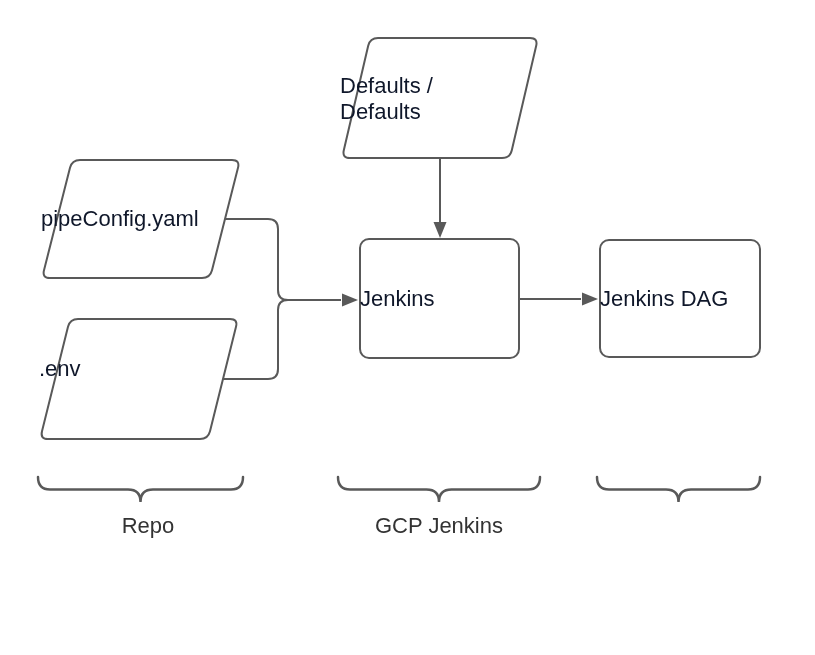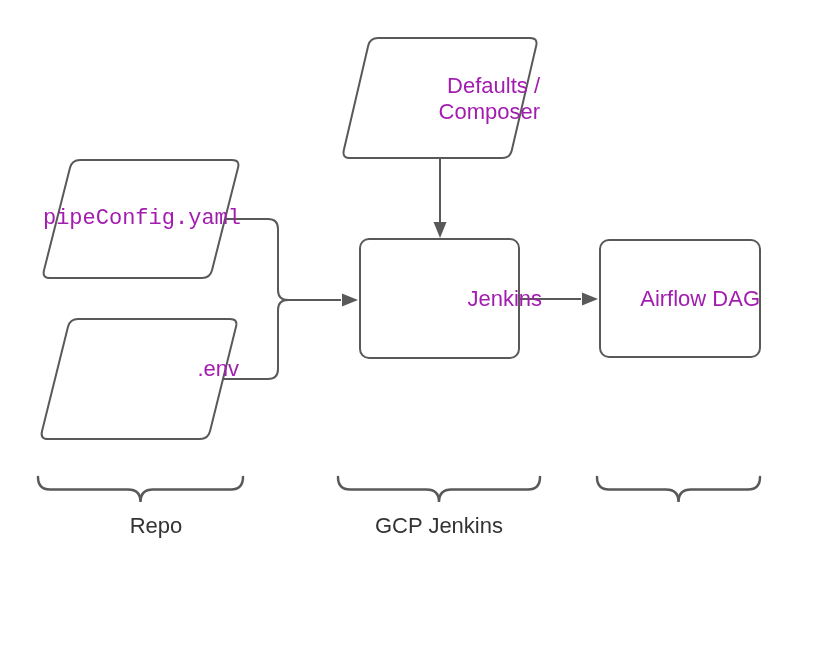--- a/index.html
+++ b/index.html
@@ -9,24 +9,24 @@
     height: 655px;
     background: #ffffff;
     font-family: "Liberation Sans", sans-serif;
     overflow: hidden;
   }
   .canvas svg { position: absolute; left: 0; top: 0; }
   .node-label {
     position: absolute;
     display: flex;
     flex-direction: column;
-    align-items: flex-end;
+    align-items: flex-start;
     justify-content: center;
     text-align: center;
-    color: #a21caf;
+    color: #0f172a;
     font-size: 22px;
     line-height: 26px;
     white-space: nowrap;
     pointer-events: none;
   }
   .group-label {
     position: absolute;
     display: flex;
     align-items: center;
     justify-content: center;
@@ -76,37 +76,37 @@
 
     <path class="brace" d="M38,477 Q38,489.5 50,489.5 L128,489.5 Q140.5,489.5 140.5,502 Q140.5,489.5 153,489.5 L231,489.5 Q243,489.5 243,477"></path>
 
     <path class="brace" d="M338,477 Q338,489.5 350,489.5 L426.5,489.5 Q439,489.5 439,502 Q439,489.5 451.5,489.5 L528,489.5 Q540,489.5 540,477"></path>
 
     <path class="brace" d="M597,477 Q597,489.5 609,489.5 L666,489.5 Q678.5,489.5 678.5,502 Q678.5,489.5 691,489.5 L748,489.5 Q760,489.5 760,477"></path>
   </svg>
 
   <div class="node-label" style="left:340px; top:40px; width:200px; height:118px;">
     <div>Defaults /</div>
-    <div>Composer</div>
+    <div>Defaults</div>
   </div>
 
-  <div class="node-label" style="left:41px; top:160px; width:200px; height:118px;font-family:Liberation Mono, monospace;">
+  <div class="node-label" style="left:41px; top:160px; width:200px; height:118px;">
     <div>pipeConfig.yaml</div>
   </div>
 
   <div class="node-label" style="left:39px; top:319px; width:200px; height:100px;">
     <div>.env</div>
   </div>
 
   <div class="node-label" style="left:360px; top:239px; width:182px; height:119px;">
     <div>Jenkins</div>
   </div>
 
   <div class="node-label" style="left:600px; top:240px; width:160px; height:117px;">
-    <div>Airflow DAG</div>
+    <div>Jenkins DAG</div>
   </div>
 
-  <div class="group-label" style="left:56px; top:513px; width:200px; height:26px;">Repo</div>
+  <div class="group-label" style="left:48px; top:513px; width:200px; height:26px;">Repo</div>
 
   <div class="group-label" style="left:339px; top:513px; width:200px; height:26px;">GCP Jenkins</div>
 
 
 </div>
 
 </body></html>

